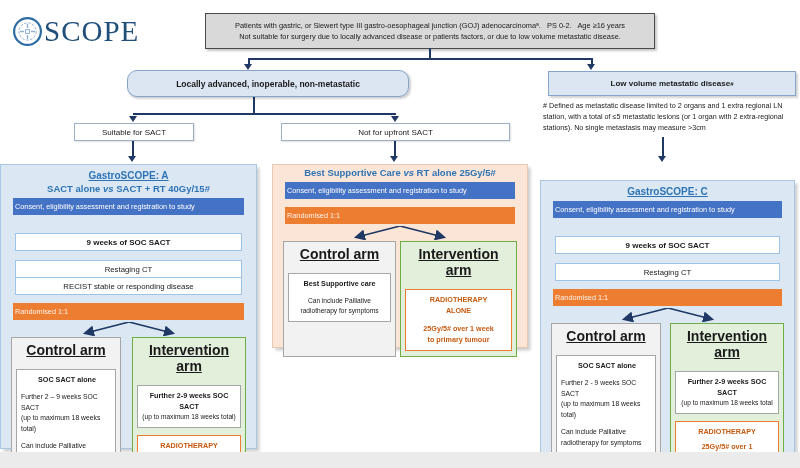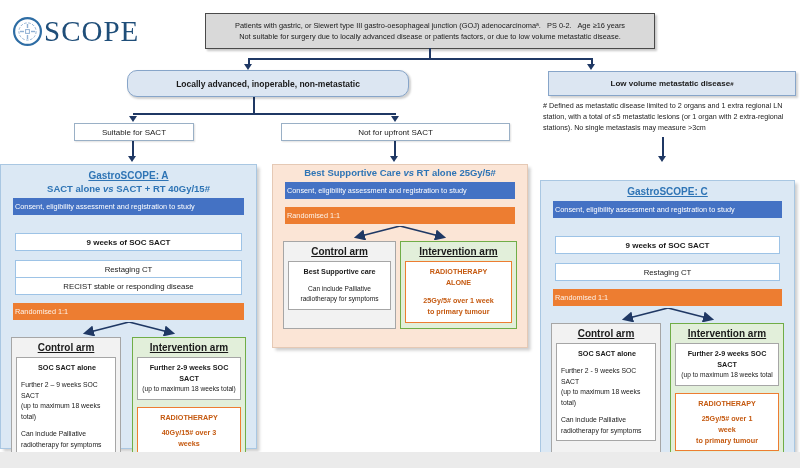--- a/index.html
+++ b/index.html
@@ -96,22 +96,22 @@
 
   .split { display:block; margin:2px auto 0; }
 
   .arms { display:flex; justify-content:space-between; padding:0 10px; margin-top:1px; align-items:stretch; }
   .arm { padding:3px 4px 5px; }
   .arm.gray  { background:#f2f2f2; border:1px solid #a6a6a6; width:110px; }
   .arm.green { background:#e2efda; border:1.3px solid #70ad47; width:114px; }
   #panel-b .arm.gray  { width:113px; }
   #panel-b .arm.green { width:117px; }
   .arm-label {
-    text-align:center; font-size:10px; font-weight:bold;
-    text-decoration:underline; margin:1px 0 4px;
+    text-align:center; font-size:14px; font-weight:bold;
+    text-decoration:underline; margin:1px 0 11px;
   }
   .arm-inner {
     background:#ffffff; border:1px solid #a6a6a6;
     font-size:6.8px; padding:4px 2px; line-height:1.55;
   }
   .arm-inner.left { text-align:left; padding-left:4px; }
   .arm-inner.center { text-align:center; font-size:6.6px; }
   .arm-inner .b { font-weight:bold; text-align:center; font-size:7.2px; }
   .gap  { height:7px; }
   .gap-s{ height:4px; }

